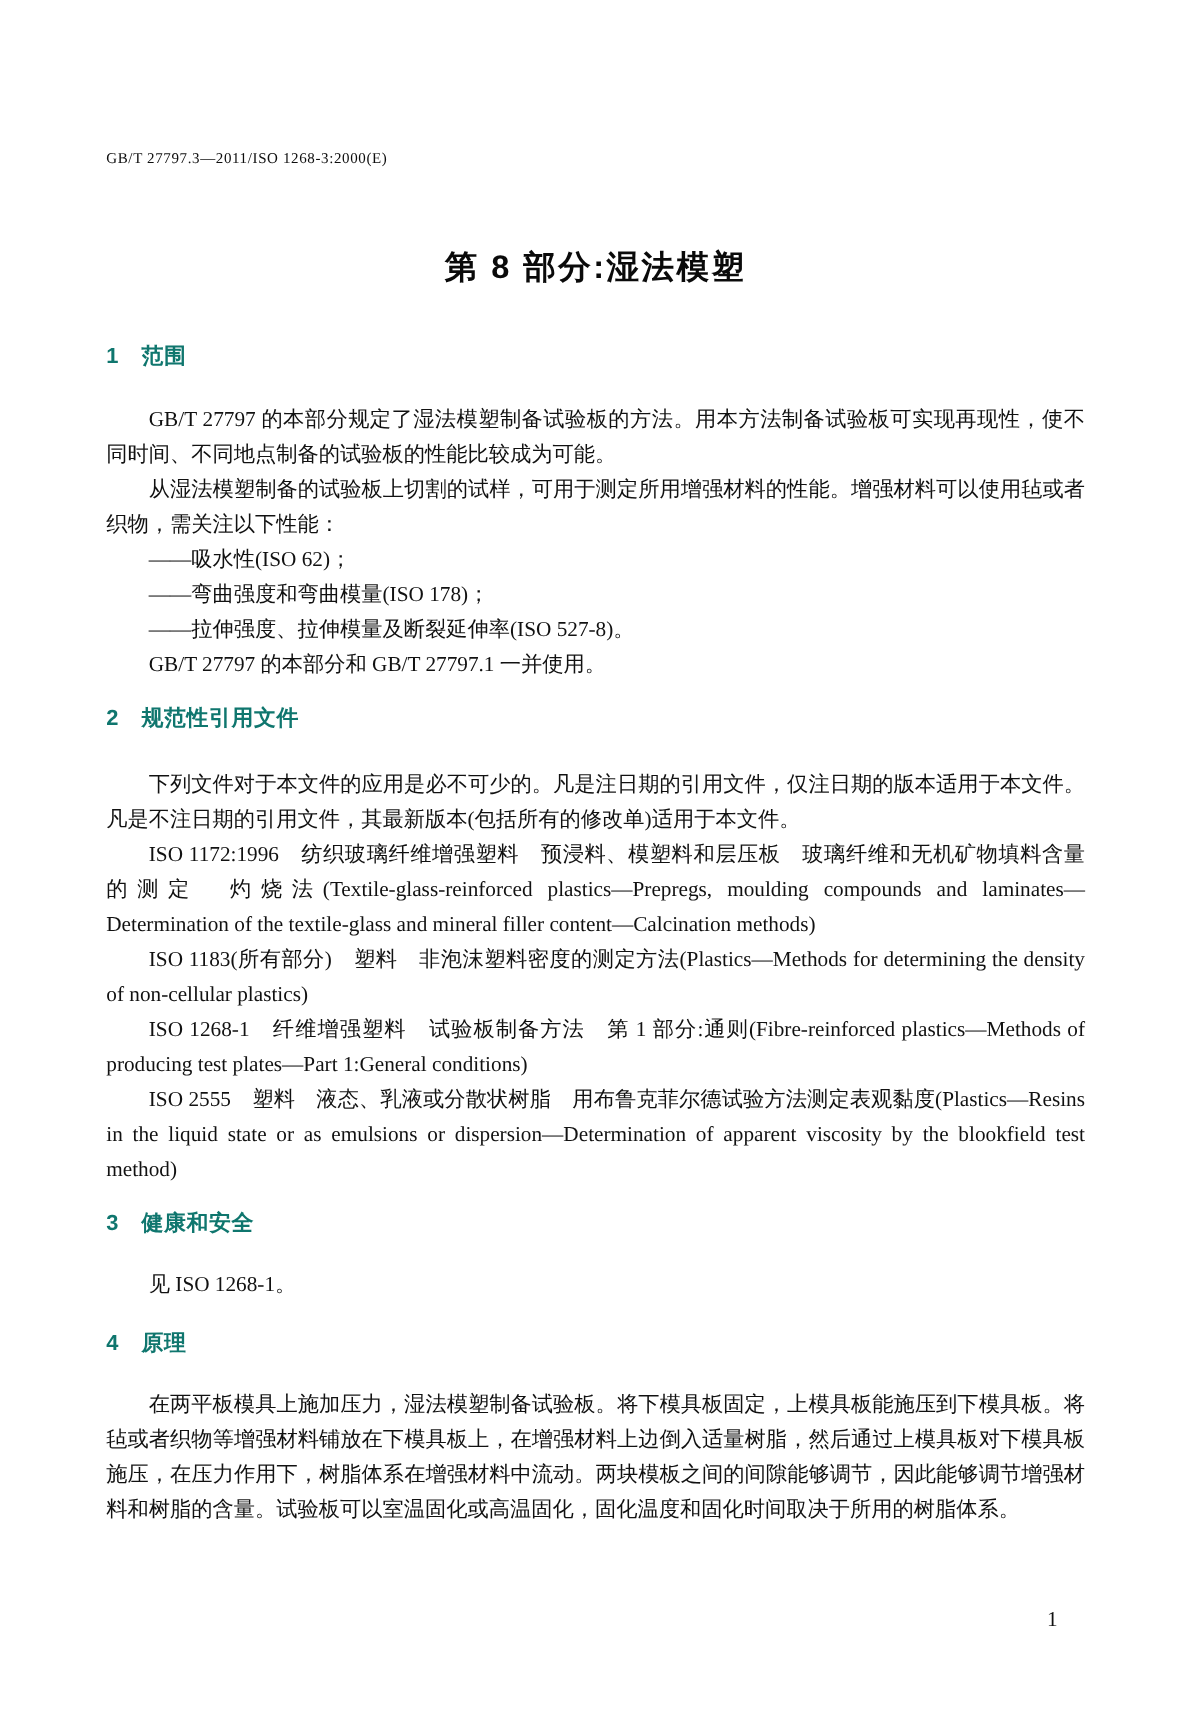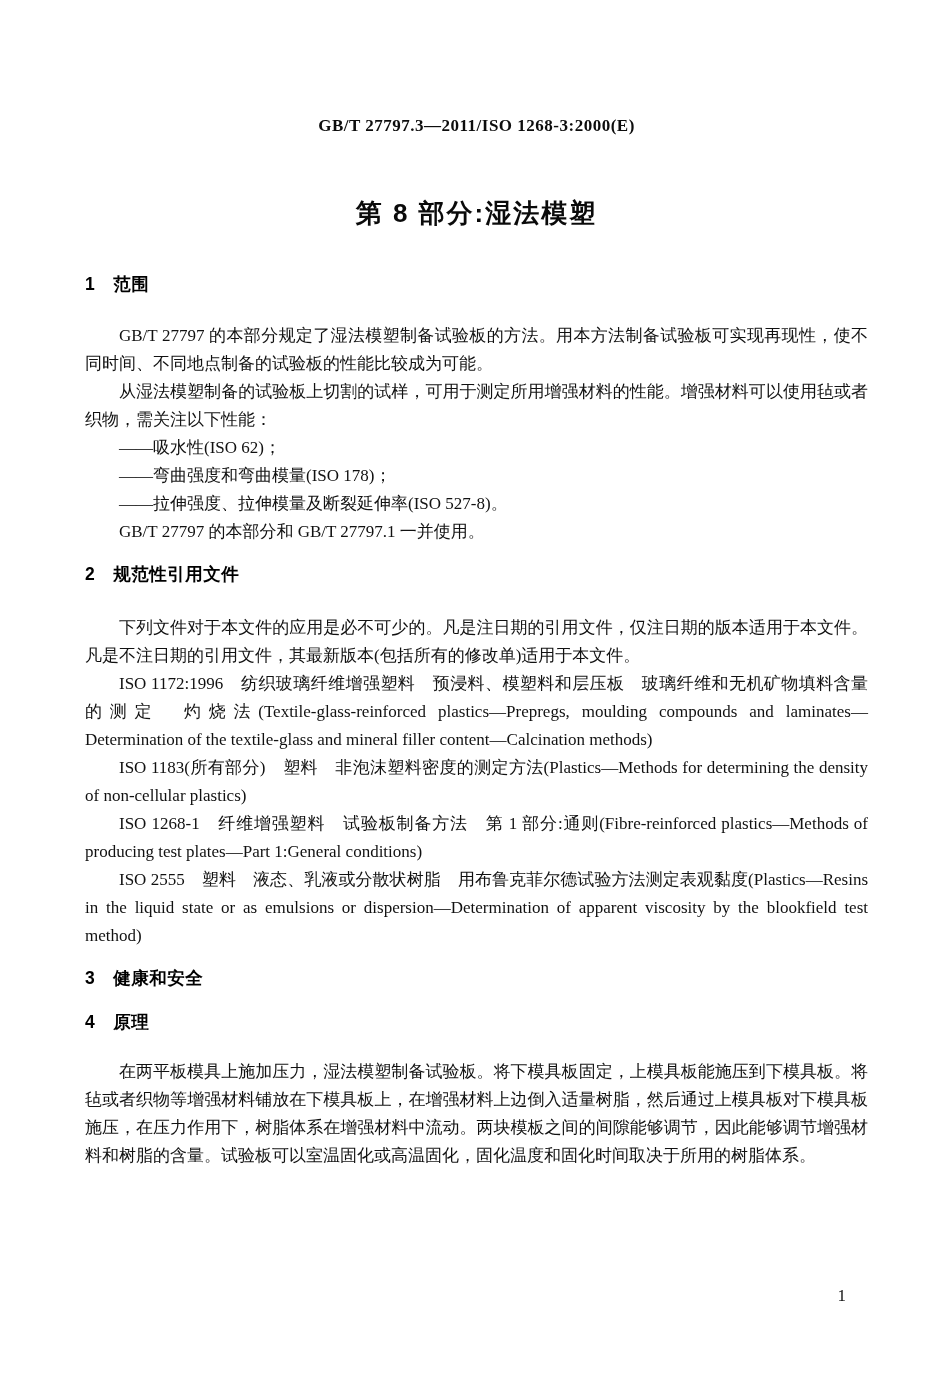--- a/index.html
+++ b/index.html
@@ -16,24 +16,24 @@
     color: #111;
   }
   .content {
     position: absolute;
     left: 85px;
     top: 0;
     width: 783px;
   }
   .doc-header {
     margin-top: 116px;
-    text-align: center;
+    text-align: left;
     font-family: "Liberation Serif", "DejaVu Serif", serif;
-    font-weight: 700;
-    font-size: 17px;
+    font-weight: 400;
+    font-size: 12px;
     letter-spacing: 0.5px;
     line-height: 20px;
     color: #0d0d0d;
   }
   .doc-title {
     margin-top: 54px;
     text-align: center;
     font-family: "Liberation Sans", "DejaVu Sans", sans-serif;
     font-weight: 700;
     font-size: 26px;
@@ -42,21 +42,21 @@
   .title-line {
     line-height: 46px;
     letter-spacing: 2px;
   }
   .sec-heading {
     margin: 0;
     font-family: "Liberation Sans", "DejaVu Sans", sans-serif;
     font-weight: 700;
     font-size: 17.5px;
     line-height: 24px;
-    color: #000000;
+    color: #0f766e;
     letter-spacing: 0.5px;
   }
   .body {
     margin: 0;
     font-family: "Liberation Serif", "DejaVu Serif", serif;
     font-size: 17px;
     line-height: 28px;
     text-align: justify;
     text-indent: 2em;
     color: #111;
@@ -105,20 +105,21 @@
 
     <p class="body mt-28">下列文件对于本文件的应用是必不可少的。凡是注日期的引用文件，仅注日期的版本适用于本文件。凡是不注日期的引用文件，其最新版本(包括所有的修改单)适用于本文件。</p>
 
     <p class="body">ISO 1172:1996　纺织玻璃纤维增强塑料　预浸料、模塑料和层压板　玻璃纤维和无机矿物填料含量的测定　灼烧法(Textile-glass-reinforced plastics—Prepregs, moulding compounds and laminates—Determination of the textile-glass and mineral filler content—Calcination methods)</p>
     <p class="body">ISO 1183(所有部分)　塑料　非泡沫塑料密度的测定方法(Plastics—Methods for determining the density of non-cellular plastics)</p>
     <p class="body">ISO 1268-1　纤维增强塑料　试验板制备方法　第 1 部分:通则(Fibre-reinforced plastics—Methods of producing test plates—Part 1:General conditions)</p>
     <p class="body">ISO 2555　塑料　液态、乳液或分散状树脂　用布鲁克菲尔德试验方法测定表观黏度(Plastics—Resins in the liquid state or as emulsions or dispersion—Determination of apparent viscosity by the blookfield test method)</p>
 
     <h2 class="sec-heading mt-16">3　健康和安全</h2>
 
+    <p class="body mt-24">见 ISO 1268-1。</p>
 
     <h2 class="sec-heading mt-20">4　原理</h2>
 
     <p class="body mt-24">在两平板模具上施加压力，湿法模塑制备试验板。将下模具板固定，上模具板能施压到下模具板。将毡或者织物等增强材料铺放在下模具板上，在增强材料上边倒入适量树脂，然后通过上模具板对下模具板施压，在压力作用下，树脂体系在增强材料中流动。两块模板之间的间隙能够调节，因此能够调节增强材料和树脂的含量。试验板可以室温固化或高温固化，固化温度和固化时间取决于所用的树脂体系。</p>
 
   </div>
 
   <div class="page-number">1</div>
 </div>
 

